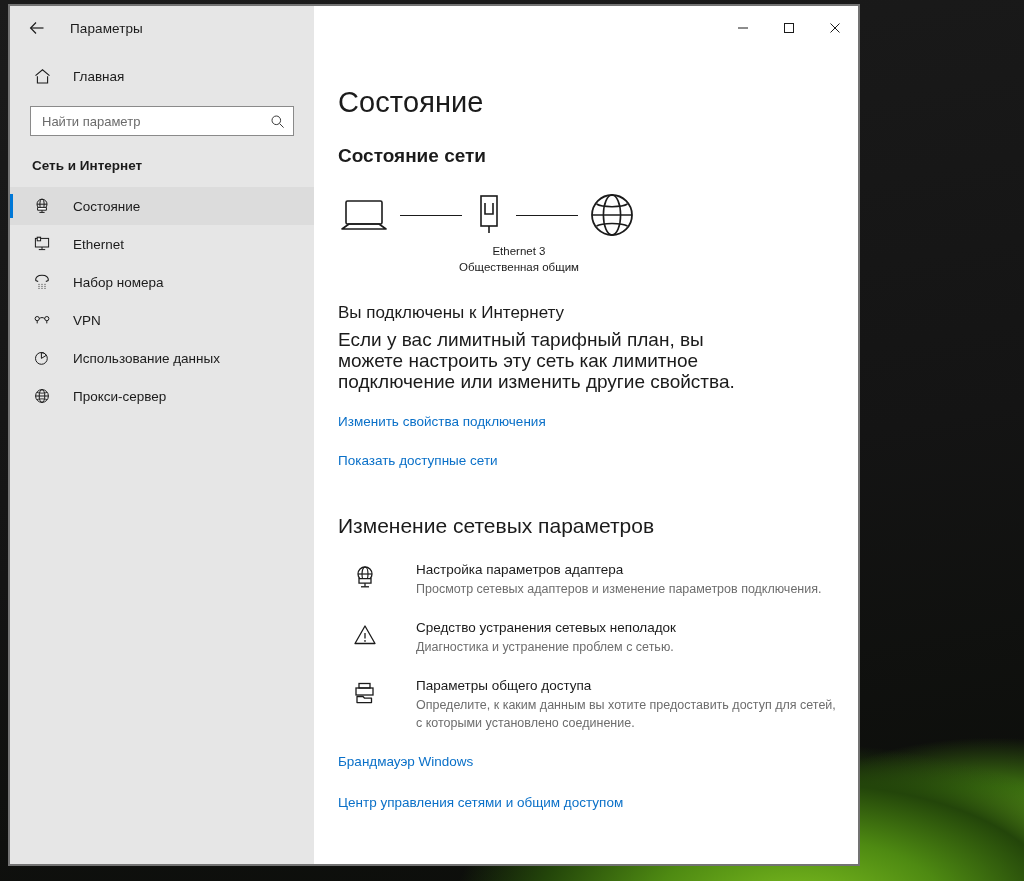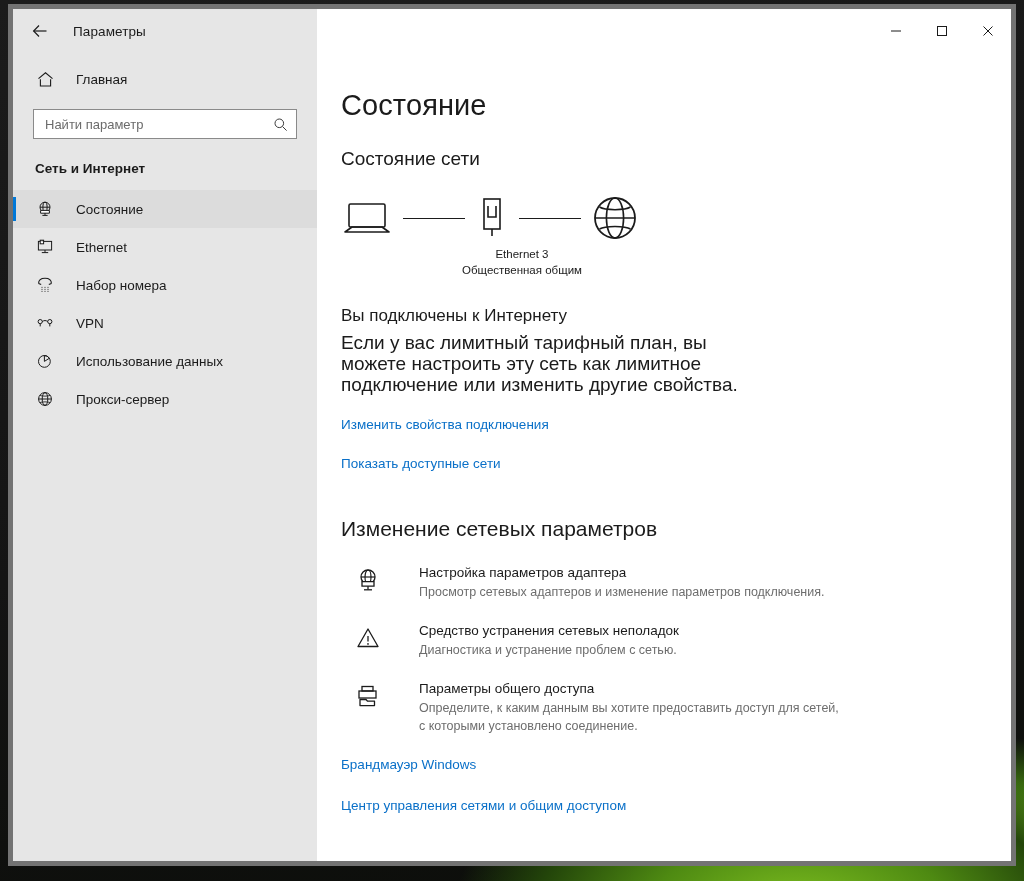--- a/index.html
+++ b/index.html
@@ -21,24 +21,24 @@
       radial-gradient(ellipse 420px 200px at 78% 103%, #7ec020 0%, #4e8a12 35%, #23450a 62%, rgba(12,14,10,0) 82%),
       radial-gradient(ellipse 300px 150px at 97% 97%, #8fd02a 0%, #3d7210 45%, rgba(12,14,10,0) 78%),
       linear-gradient(170deg, #1b1b1b 0%, #141414 55%, #0b0d09 100%);
   }
 
   
   .window {
     position: absolute;
     left: 8px;
     top: 4px;
-    width: 1008px;
+    width: 852px;
     height: 862px;
     background: #14532d;
-    border: 5px solid #737373;
+    border: 2px solid #737373;
     display: flex;
     flex-direction: column;
     overflow: hidden;
   }
 
   .titlebar {
     height: 44px;
     background: #e6e6e6;
     display: flex;
     align-items: stretch;
@@ -168,21 +168,21 @@
   .page-title {
     font-size: 29px;
     font-weight: normal;
     color: #1b1b1b;
     letter-spacing: .1px;
     margin-bottom: 26px;
   }
 
   .h2 {
     font-size: 19px;
-    font-weight: normal;
+    font-weight: bold;
     color: #1b1b1b;
     margin-bottom: 20px;
   }
 
   
   .net-diagram {
     position: relative;
     height: 92px;
     margin-bottom: 10px;
   }

